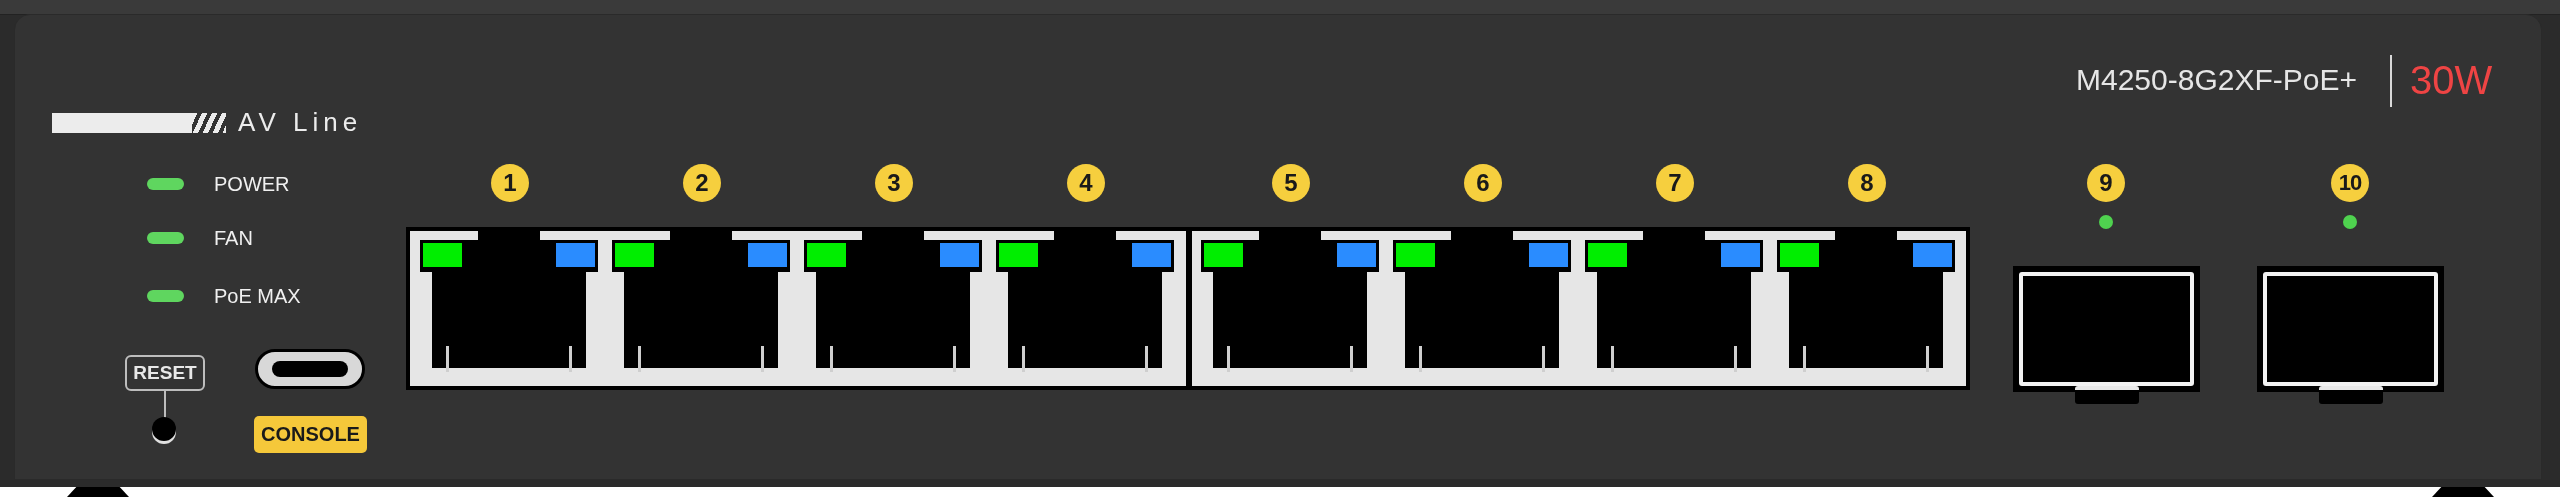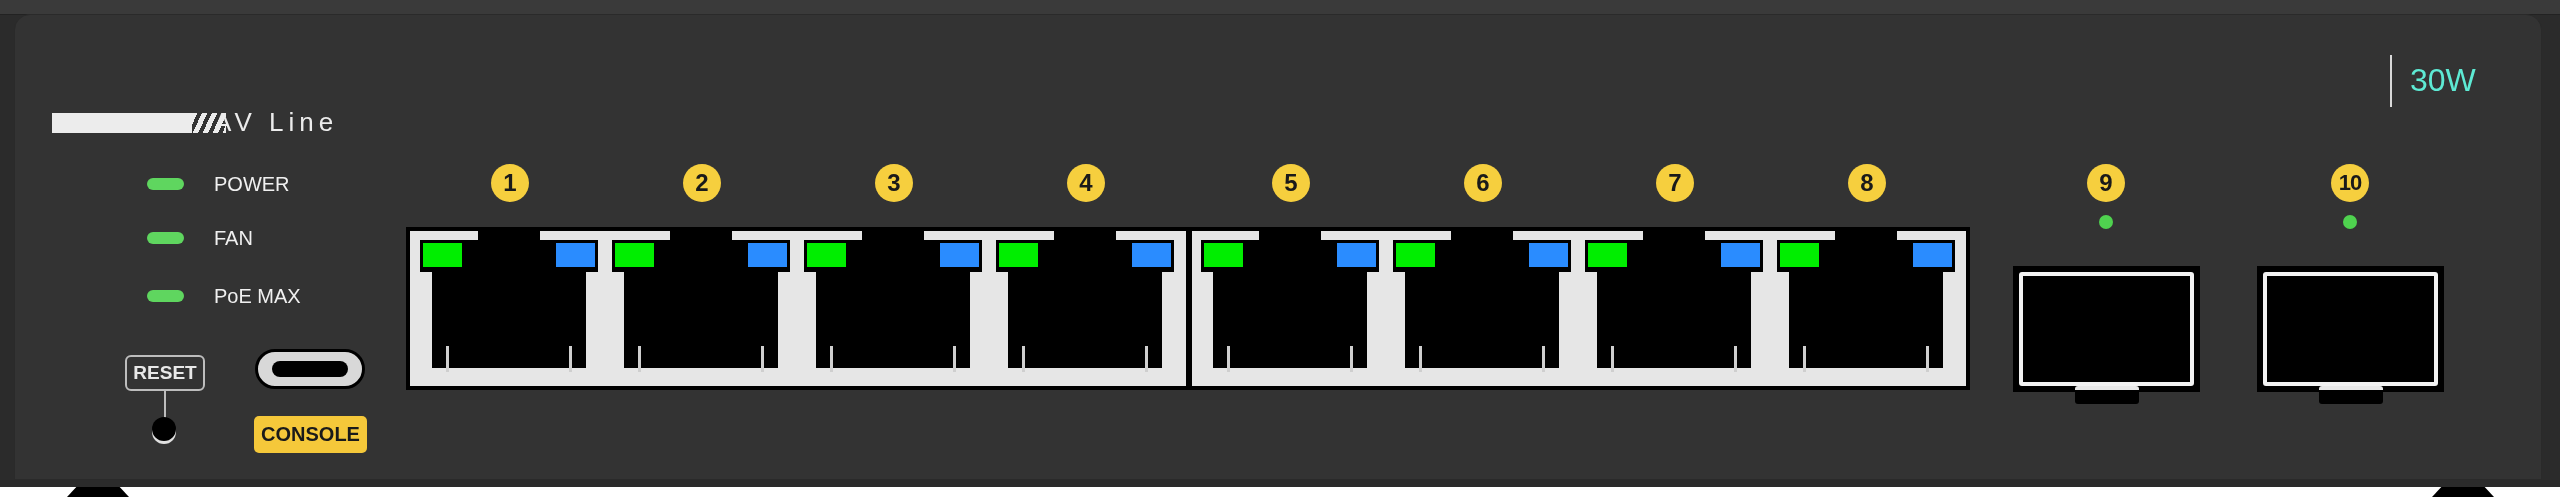--- a/index.html
+++ b/index.html
@@ -4,24 +4,24 @@
 <style>
   html,body{margin:0;padding:0;background:#ffffff;}
   body{width:2560px;height:497px;position:relative;overflow:hidden;font-family:"Liberation Sans",sans-serif;}
   .chassis{position:absolute;left:0;top:0;width:2560px;height:487px;background:#2b2b2b;}
   .chassis-top{position:absolute;left:0;top:0;width:2560px;height:14px;background:#3a3a3a;border-bottom:1px solid #222;}
   .panel{position:absolute;left:14px;top:14px;width:2528px;height:466px;background:#333333;border-radius:16px 16px 0 0;border:1px solid #2a2a2a;box-sizing:border-box;}
   .foot{position:absolute;top:487px;width:62px;height:10px;background:#000;clip-path:polygon(15% 0,85% 0,100% 100%,0 100%);}
   .logo-main{position:absolute;left:52px;top:52px;font-family:"DejaVu Sans",sans-serif;font-weight:bold;font-size:54px;letter-spacing:2px;color:#ececec;line-height:54px;}
   .logo-bar{position:absolute;left:52px;top:113px;width:140px;height:20px;background:#ececec;}
   .logo-slash{position:absolute;left:192px;top:113px;width:34px;height:20px;background:repeating-linear-gradient(115deg,#ececec 0 5px,transparent 5px 9px);}
-  .logo-sub{position:absolute;left:214px;top:108px;font-size:26px;letter-spacing:5px;color:#ececec;line-height:28px;}
+  .logo-sub{position:absolute;left:238px;top:108px;font-size:26px;letter-spacing:5px;color:#ececec;line-height:28px;}
   .model{position:absolute;left:2076px;top:62px;font-size:30px;color:#e6e6e6;line-height:36px;}
   .model-sep{position:absolute;left:2390px;top:55px;width:2px;height:52px;background:#d9d9d9;}
-  .power{position:absolute;left:2410px;top:62px;font-size:32px;color:#5eead4;line-height:36px;}
+  .power{position:absolute;left:2410px;top:62px;font-size:40px;color:#ef4444;line-height:36px;}
   .sled{position:absolute;left:147px;width:37px;height:12px;border-radius:6px;background:#5fd65f;}
   .slabel{position:absolute;left:214px;font-size:20px;font-weight:normal;color:#f0f0f0;line-height:22px;}
   .reset-box{position:absolute;left:125px;top:355px;width:80px;height:36px;border:2px solid #bdbdbd;border-radius:6px;box-sizing:border-box;color:#e8e8e8;font-size:19px;font-weight:bold;text-align:center;line-height:32px;}
   .reset-line{position:absolute;left:164px;top:391px;width:2px;height:28px;background:#bdbdbd;}
   .reset-hole{position:absolute;left:152px;top:417px;width:24px;height:24px;border-radius:50%;background:#000;box-shadow:0 3px 0 #e0e0e0;}
   .usbc{position:absolute;left:255px;top:349px;width:110px;height:40px;border-radius:20px;background:#d8d8d8;border:3px solid #000;box-sizing:border-box;}
   .usbc-slot{position:absolute;left:14px;top:9px;width:76px;height:16px;border-radius:8px;background:#000;}
   .console{position:absolute;left:254px;top:416px;width:113px;height:37px;border-radius:5px;background:#f5c83a;color:#1a1a1a;font-size:20px;font-weight:bold;text-align:center;line-height:37px;}
   .badge{position:absolute;width:38px;height:38px;border-radius:50%;background:#f6cf3e;color:#1a1a1a;font-size:24px;font-weight:bold;text-align:center;line-height:38px;}
   .badge.two{font-size:22px;letter-spacing:-1px;}
@@ -42,20 +42,21 @@
 <body>
 
 <div class="chassis">
   <div class="chassis-top"></div>
   <div class="panel"></div>
 
   <div class="logo-bar"></div>
   <div class="logo-slash"></div>
   <div class="logo-sub">AV Line</div>
 
+  <div class="model">M4250-8G2XF-PoE+</div>
   <div class="model-sep"></div>
   <div class="power">30W</div>
 
   <div class="sled" style="top:178px"></div>
   <div class="slabel" style="top:173px">POWER</div>
   <div class="sled" style="top:232px"></div>
   <div class="slabel" style="top:227px">FAN</div>
   <div class="sled" style="top:290px"></div>
   <div class="slabel" style="top:285px">PoE MAX</div>
 

